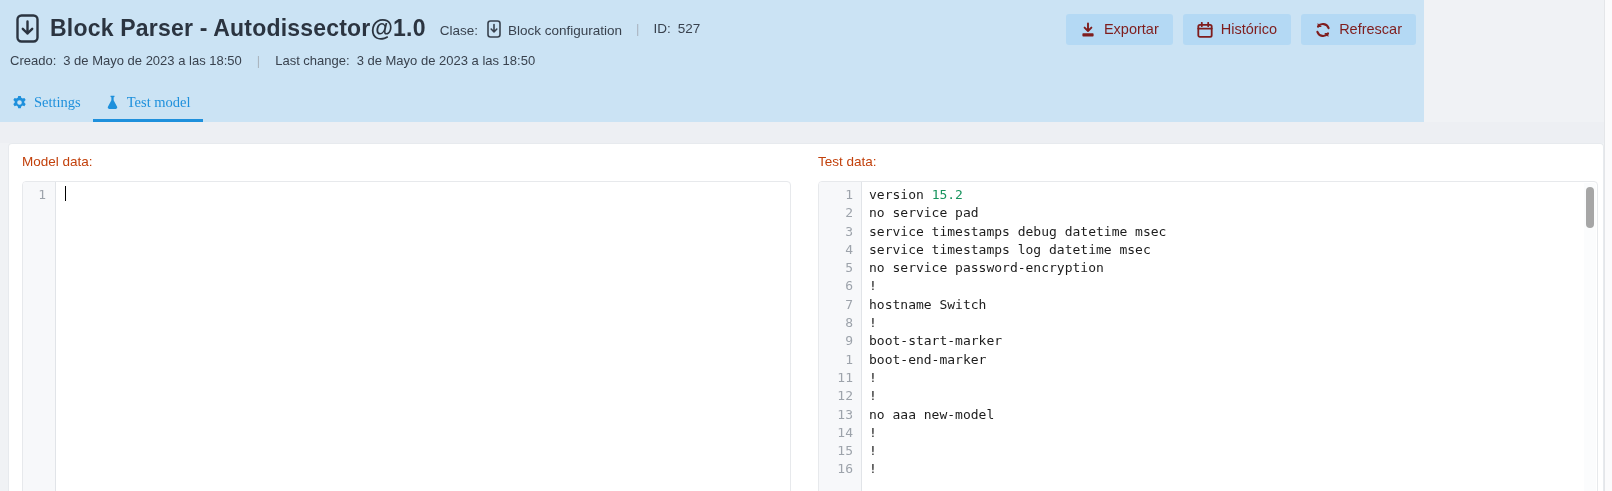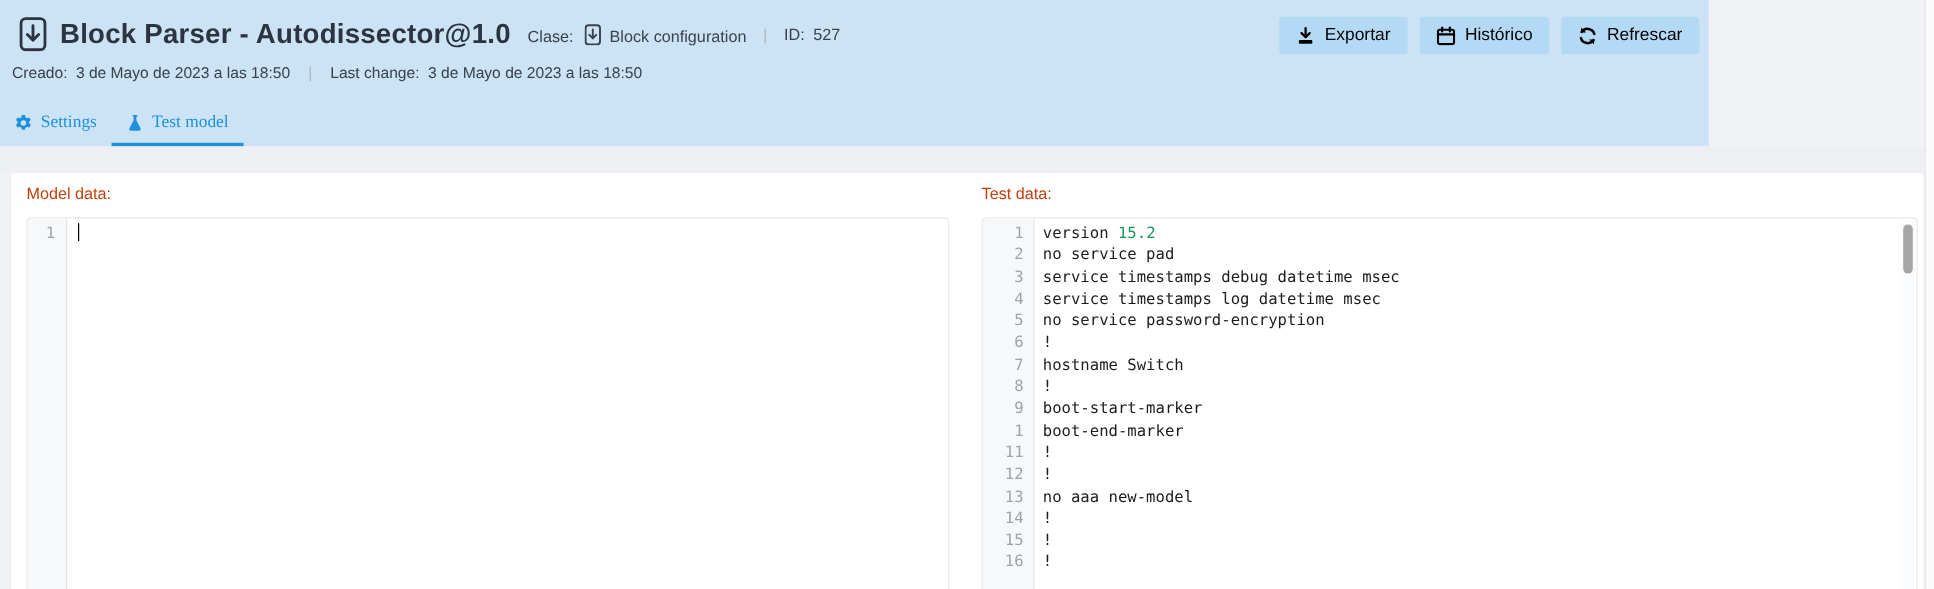--- a/index.html
+++ b/index.html
@@ -33,21 +33,21 @@
   .hdr-divider { color:#aab4bf; margin:0 14px; font-size:13px; }
   .id-group { display:flex; align-items:flex-end; font-size:13.5px; color:#39424e; }
   .id-group .id-value { margin-left:7px; }
 
   .header-buttons {
     position:absolute; top:14px; right:8px;
     display:flex; gap:10px;
   }
   .hbtn {
     display:flex; align-items:center; gap:8px;
-    background:#b4d9f4; color:#000000;
+    background:#b4d9f4; color:#7f1d1d;
     border:none; border-radius:3px;
     font-family:"Liberation Sans", sans-serif;
     font-size:14.5px; padding:7px 14px; cursor:pointer;
     line-height:1.2;
   }
   .hbtn svg { width:16px; height:16px; display:block; }
 
   .meta-row {
     position:absolute; top:53px; left:10px;
     display:flex; align-items:center;

